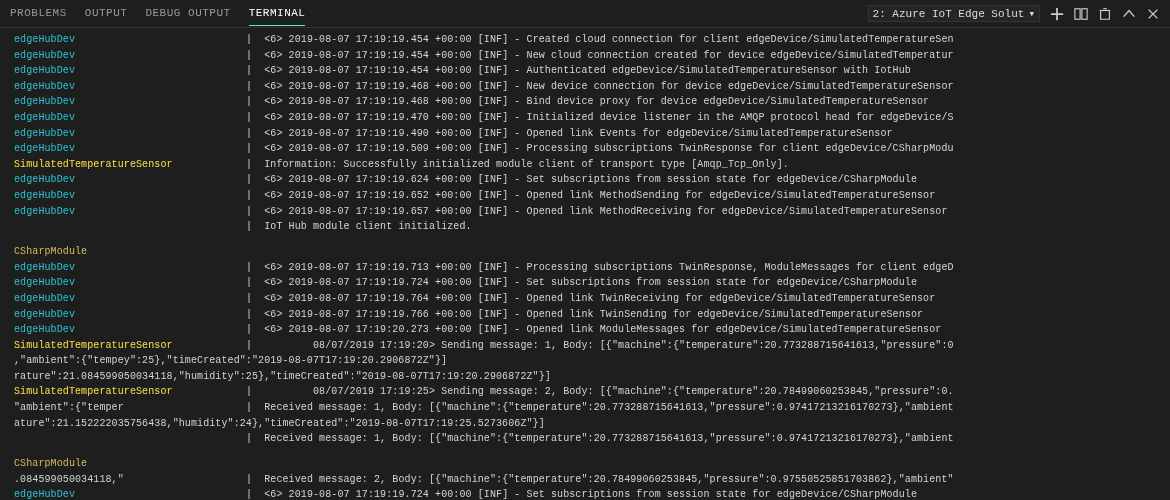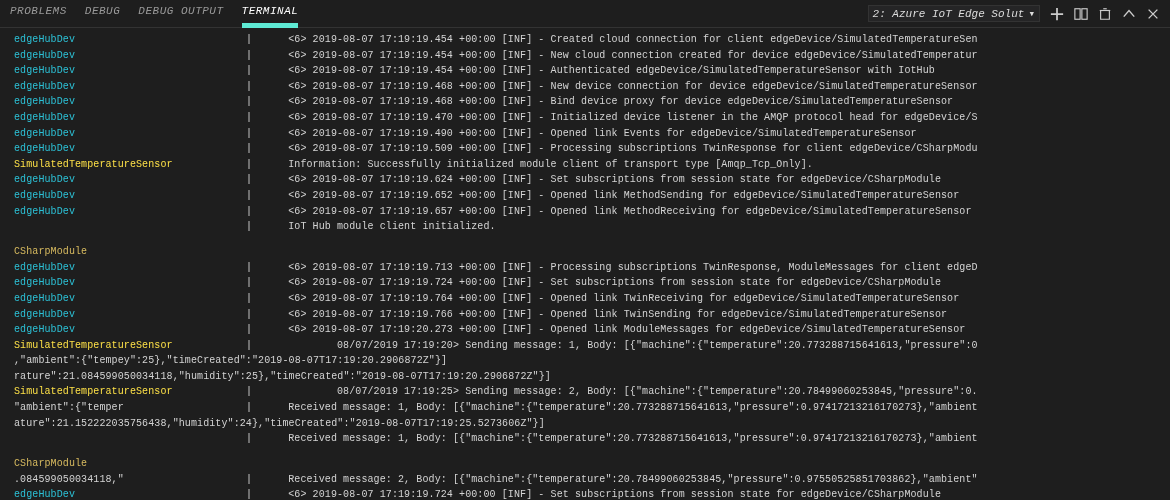--- a/index.html
+++ b/index.html
@@ -11,36 +11,35 @@
     width: 1170px;
     height: 500px;
     overflow: hidden;
   }
   .panel-header {
     display: flex;
     align-items: center;
     height: 28px;
     border-bottom: 1px solid #333;
     padding: 0 10px;
-    font-style: italic;
   }
   .tabs {
     display: flex;
     gap: 18px;
     font-size: 11px;
     letter-spacing: 0.5px;
     color: #999;
   }
   .tab {
     cursor: pointer;
     padding: 6px 0;
   }
   .tab.active {
     color: #fff;
-    border-bottom: 5px solid #5eead4;
+    border-bottom: 1px solid #5eead4;
   }
   .right-controls {
     margin-left: auto;
     display: flex;
     align-items: center;
     gap: 10px;
     color: #ccc;
   }
   .dropdown {
     display: flex;
@@ -65,34 +64,34 @@
     line-height: 15.6px;
     letter-spacing: 0.1px;
   }
   .line { display: flex; }
   .source {
     display: inline-block;
     width: 232px;
     flex-shrink: 0;
   }
   .pipe { color: #d4d4d4; margin-right: 6px; }
-  .msg { color: #d4d4d4; margin-left: 24px; }
+  .msg { color: #d4d4d4; }
   .cyan { color: #2cc1d6; }
   .green { color: #fde047; }
   .yellow { color: #d7ba5f; margin-top: 25px; }
   .gray { color: #d4d4d4; }
   .wrap-line { color: #d4d4d4; padding-left: 0; }
 </style>
 </head>
 <body>
 
 <div class="panel-header">
   <div class="tabs">
     <div class="tab">PROBLEMS</div>
-    <div class="tab">DEBUG</div>
+    <div class="tab">OUTPUT</div>
     <div class="tab">DEBUG OUTPUT</div>
     <div class="tab active">TERMINAL</div>
   </div>
   <div class="right-controls">
     <div class="dropdown">
       <span>2: Azure IoT Edge Solut</span>
       <span>▾</span>
     </div>
     <svg class="ctrl-icon" viewBox="0 0 16 16">
         <path d="M7 1h2v6h6v2H9v6H7V9H1V7h6z"></path>

